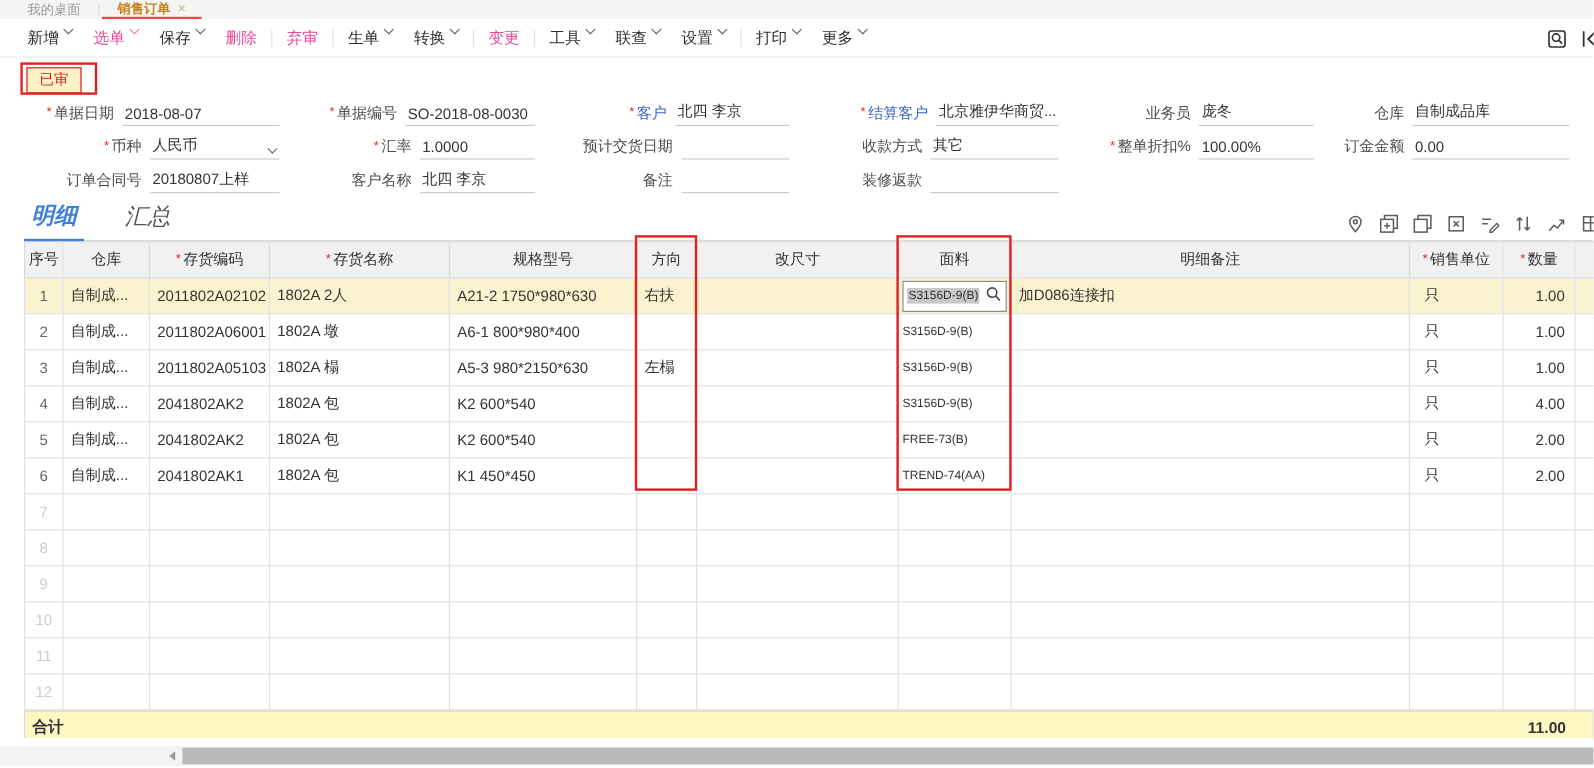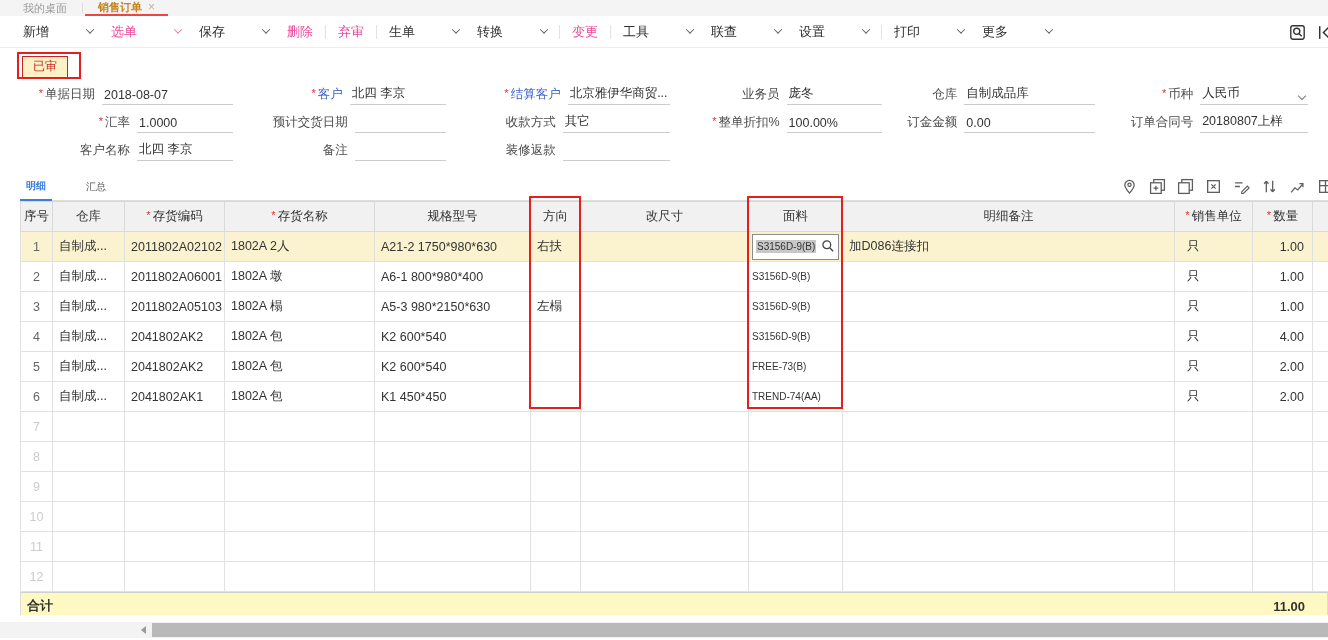--- a/index.html
+++ b/index.html
@@ -9,21 +9,21 @@
 
   
   .tabbar { height:16px; background:#f4f4f4; display:flex; align-items:stretch; padding-left:10px; font-size:11px; color:#999; }
   .wtab { display:flex; align-items:center; padding:0 13px; cursor:pointer; }
   .wtab.active { color:#c5831c; font-weight:700; border-bottom:2px solid #ef4444; }
   .wtab .x { margin-left:6px; color:#c9b28a; font-weight:400; font-size:12px; }
   .tabdiv { width:1px; background:#ddd; margin:3px 2px; }
 
   
   .toolbar { height:32px; background:#fff; border-bottom:1px solid #ededed; display:flex; align-items:center; padding-left:14px; font-size:13px; position:relative; }
-  .titem { display:flex; align-items:center; padding:0 9px; cursor:pointer; color:#2d2d2d; white-space:nowrap;gap:33px; }
+  .titem { display:flex; padding:0 9px; cursor:pointer; color:#2d2d2d; white-space:nowrap; }
   .titem.disabled { color:#ec4899; cursor:default; }
   .chev { display:inline-block; width:6px; height:6px; border-right:1.4px solid currentColor; border-bottom:1.4px solid currentColor; transform:rotate(45deg) translate(-1px,-1px); margin-left:5px; margin-bottom:2px; opacity:.75; }
   .tdiv { width:1px; height:14px; background:#e2e2e2; margin:0 3px; }
   .tb-right { position:absolute; right:-5px; top:0; height:32px; display:flex; align-items:center; gap:10px; }
 
   
   .badge-wrap { position:absolute; left:22px; top:56px; }
   .badge { display:inline-block; background:#fdf2c5; border:1px solid #cc2222; color:#cc2222; font-size:12px; padding:1px 10px 2px; }
 
   
@@ -32,21 +32,21 @@
   .field { display:flex; align-items:flex-end; height:21px; }
   .flabel { text-align:right; color:#4c4c4c; white-space:nowrap; padding-bottom:2px; flex-shrink:0; }
   .req::before { content:"*"; color:#e03131; margin-right:2px; font-size:11px; vertical-align:1px; }
   .flabel.link { color:#3d63cb; }
   .fvalue { flex:1; border-bottom:1px solid #ccc; margin-left:7px; padding:0 2px 2px; color:#333; white-space:nowrap; overflow:hidden; position:relative; min-width:0; }
   .fvalue .selchev { position:absolute; right:3px; bottom:5px; width:6px; height:6px; border-right:1.5px solid #777; border-bottom:1.5px solid #777; transform:rotate(45deg); }
   .c1 .flabel{width:75px;} .c2 .flabel{width:98px;} .c3 .flabel{width:110px;}
   .c4 .flabel{width:115px;} .c5 .flabel{width:110px;} .c6 .flabel{width:110px;}
 
   
-  .subtab-row { margin:13px 0 0 20px; height:27px; border-bottom:1px solid #ddd; display:flex; align-items:flex-end; position:relative; font-size:10px; }
+  .subtab-row { margin:13px 0 0 20px; height:27px; border-bottom:1px solid #ddd; display:flex; align-items:flex-end; position:relative; font-size:19px;font-style:italic; }
   .stab { padding:0 6px 6px; margin-right:28px; cursor:pointer; color:#555; }
   .stab.active { color:#3e7fd9; font-weight:700; border-bottom:2px solid #3e7fd9; margin-bottom:-1px; }
   .gicons { position:absolute; right:-6px; bottom:5px; display:flex; gap:11px; align-items:center; }
   .gicon { width:17px; height:17px; cursor:pointer; }
   .gicon svg { display:block; }
 
   
   .grid-wrap { margin-left:20px; width:1308px; }
   table { border-collapse:collapse; table-layout:fixed; width:1308px; font-size:12.5px; }
   th,td { border:1px solid #e1e1e1; height:30px; overflow:hidden; white-space:nowrap; }
@@ -168,20 +168,24 @@
 
   <div class="badge-wrap">
     <span class="badge">已审</span>
   </div>
 
   <div class="form-area">
     <div class="form-grid">
       <div class="field c1">
           <span class="flabel req">单据日期</span>
           <span class="fvalue">2018-08-07</span>
+        </div>
+      <div class="field c2">
+          <span class="flabel req">单据编号</span>
+          <span class="fvalue">SO-2018-08-0030</span>
         </div>
       <div class="field c3">
           <span class="flabel req link">客户</span>
           <span class="fvalue">北四 李京</span>
         </div>
       <div class="field c4">
           <span class="flabel req link">结算客户</span>
           <span class="fvalue">北京雅伊华商贸...</span>
         </div>
       <div class="field c5">

